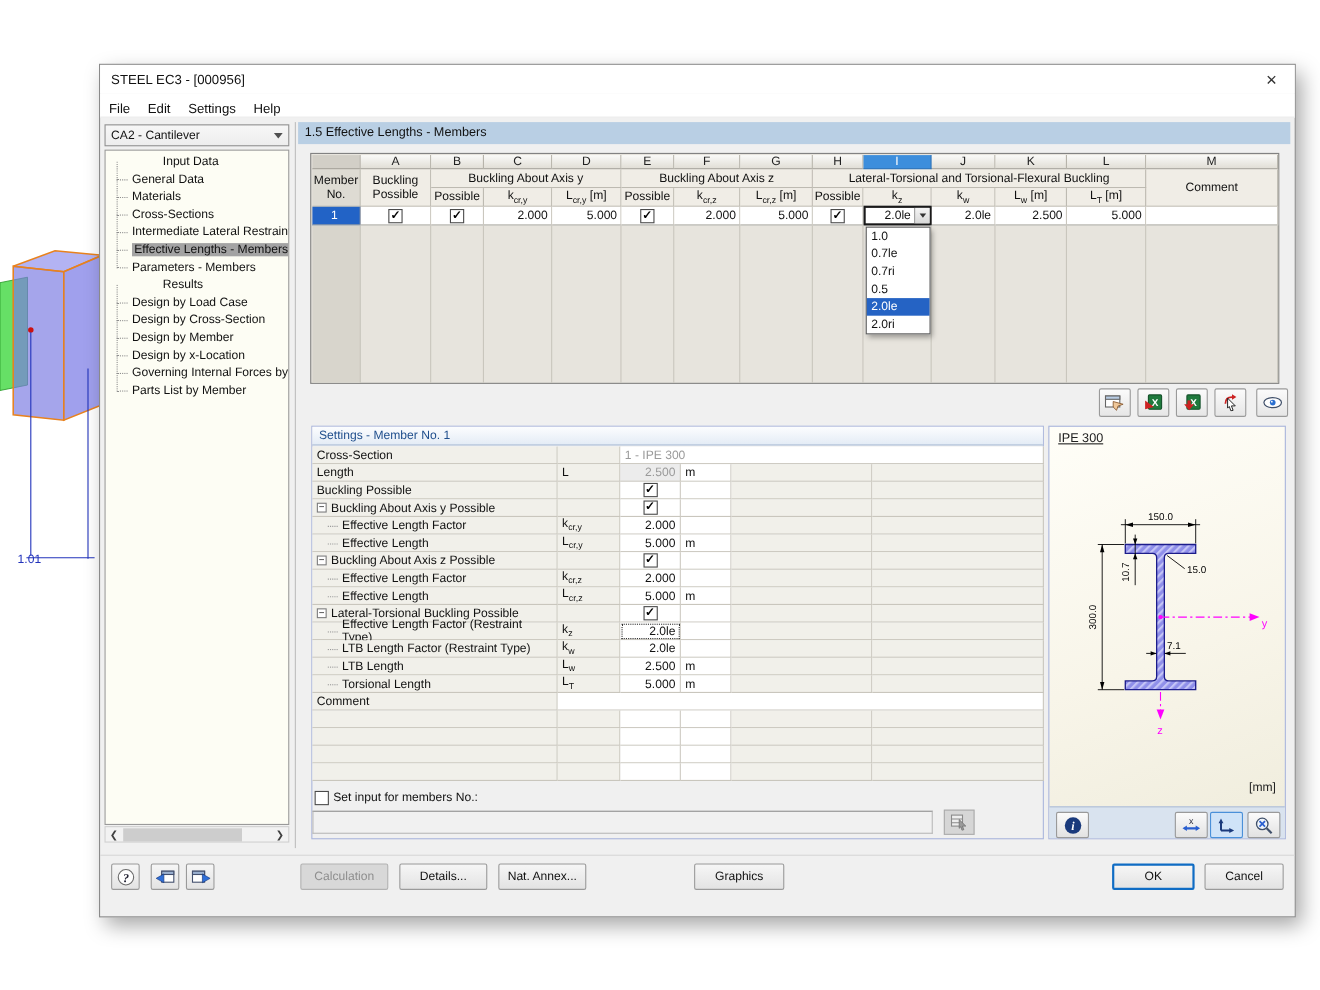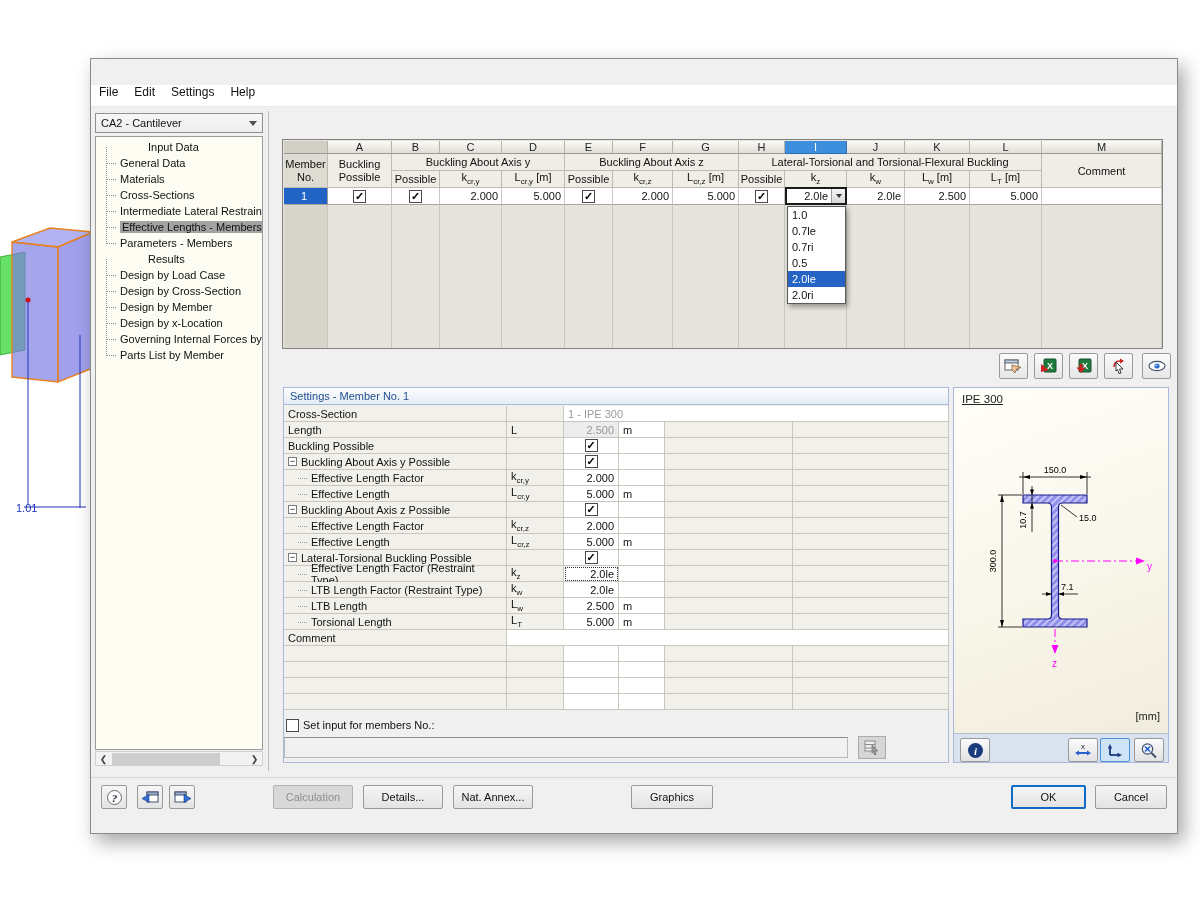--- a/index.html
+++ b/index.html
@@ -7,21 +7,21 @@
        font-family:"Liberation Sans",sans-serif;font-size:11px;color:#111;position:relative;}
   .abs{position:absolute;box-sizing:border-box;}
 
   
   #dialog{left:90px;top:58px;width:1088px;height:776px;background:#f0f0f0;
           border:1px solid #8a8a8a;box-shadow:6px 8px 18px rgba(0,0,0,.35);}
   #titlebar{left:0;top:0;width:100%;height:26px;background:#fff;display:flex;align-items:center;
             padding:0 10px;font-size:12px;}
   #closebtn{margin-left:auto;width:22px;height:18px;display:flex;align-items:center;justify-content:center;
             font-size:13px;color:#333;cursor:default;}
-  #menubar{left:0;top:26px;width:100%;height:22px;background:#fff;display:flex;align-items:flex-start;
+  #menubar{left:0;top:26px;width:100%;height:22px;background:#fff;display:flex;align-items:flex-end;
            padding-left:8px;font-size:12px;border-bottom:1px solid #e8e8e8;}
   .menu-item{margin-right:16px;}
 
   
   #combo{left:4px;top:54px;width:168px;height:20px;background:linear-gradient(#f7f7f7,#ededed);
          border:1px solid #919191;display:flex;align-items:center;padding:0 5px;}
   #combo .chev{margin-left:auto;width:0;height:0;border-left:4px solid transparent;
                border-right:4px solid transparent;border-top:5px solid #505050;}
   #tree{left:4px;top:77px;width:168px;height:614px;background:#fdfdf4;border:1px solid #9a9a9a;
         overflow:hidden;padding-top:2px;}
@@ -131,20 +131,24 @@
   <g stroke="#2233bb" stroke-width="1">
     <line x1="28" y1="102" x2="28" y2="305"></line>
     <line x1="80" y1="135" x2="80" y2="308"></line>
     <line x1="24" y1="307" x2="86" y2="307"></line>
   </g>
   <text x="16" y="312" font-size="11" fill="#2233bb">1.01</text>
 </svg>
 
 <div id="dialog" class="abs">
 
+  <div id="titlebar" class="abs">
+    <span>STEEL EC3 - [000956]</span>
+    <span id="closebtn">✕</span>
+  </div>
 
   <div id="menubar" class="abs">
       <span class="menu-item">File</span>
       <span class="menu-item">Edit</span>
       <span class="menu-item">Settings</span>
       <span class="menu-item">Help</span>
     </div>
 
   <div id="combo" class="abs">
     <span>CA2 - Cantilever</span>
@@ -166,20 +170,23 @@
       <div class="ti child"><span>Governing Internal Forces by M</span></div>
       <div class="ti child"><span>Parts List by Member</span></div>
     </div>
   <div id="hscroll" class="abs">
     <span class="arr">❮</span>
     <span class="thumb"></span>
     <span class="arr" style="position:absolute;right:0;">❯</span>
   </div>
   <div id="vsplit" class="abs"></div>
 
+  <div id="paneltitle" class="abs">
+    <span>1.5 Effective Lengths - Members</span>
+  </div>
 
   <div id="tablewrap" class="abs">
       <div class="c corner" style="left: 1px; top: 1px; width: 44px; height: 13px;"></div>
       <div class="c letter" style="left: 45px; top: 1px; width: 64px; height: 13px;">A</div>
       <div class="c letter" style="left: 109px; top: 1px; width: 48px; height: 13px;">B</div>
       <div class="c letter" style="left: 157px; top: 1px; width: 62px; height: 13px;">C</div>
       <div class="c letter" style="left: 219px; top: 1px; width: 63px; height: 13px;">D</div>
       <div class="c letter" style="left: 282px; top: 1px; width: 48px; height: 13px;">E</div>
       <div class="c letter" style="left: 330px; top: 1px; width: 60px; height: 13px;">F</div>
       <div class="c letter" style="left: 390px; top: 1px; width: 66px; height: 13px;">G</div>

